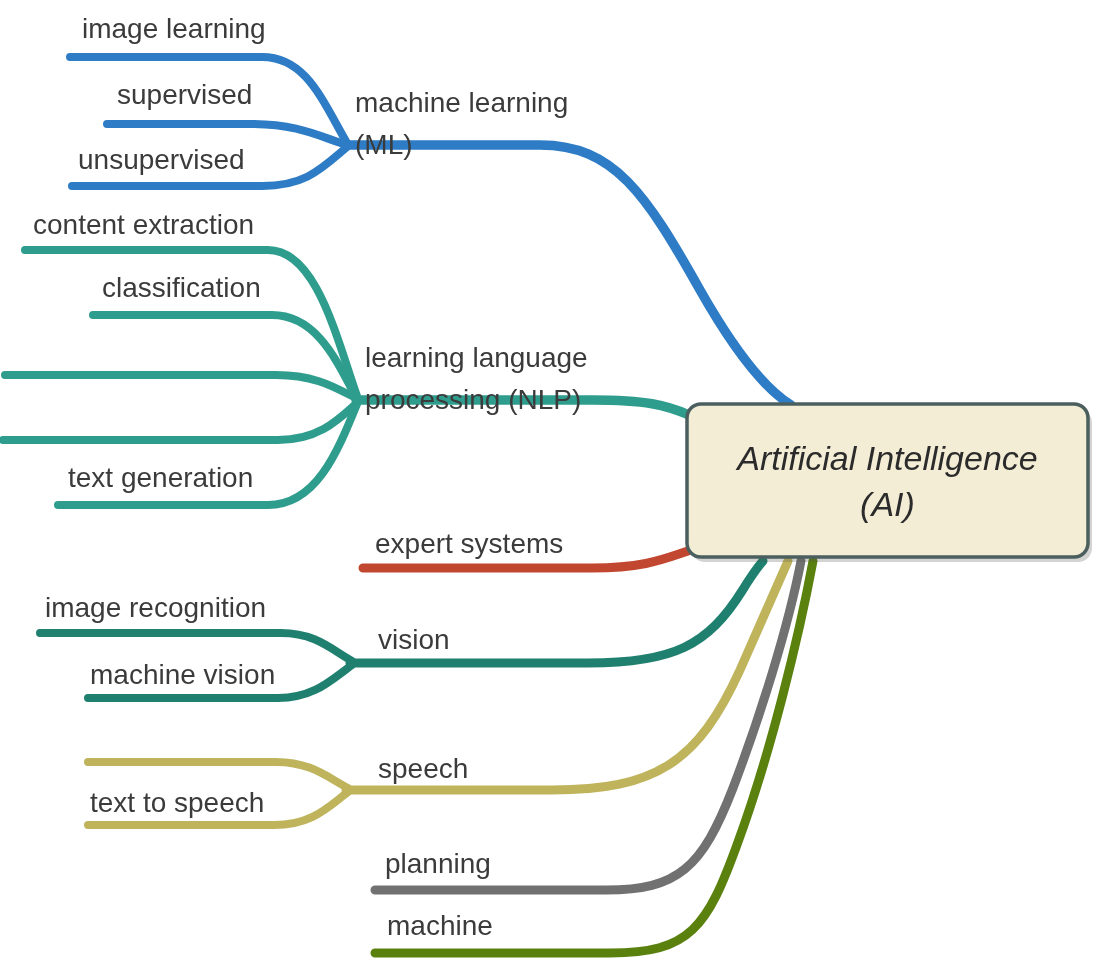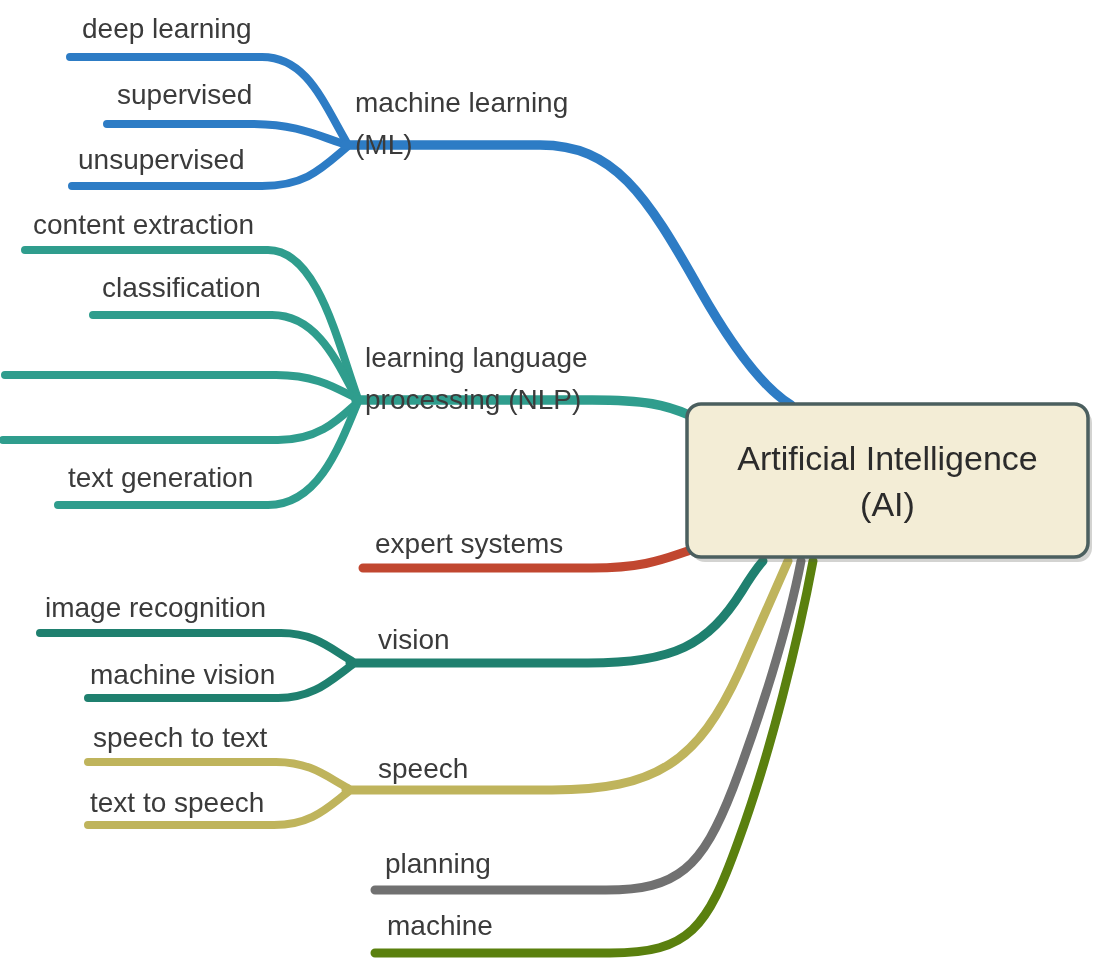--- a/index.html
+++ b/index.html
@@ -36,20 +36,21 @@
     position: absolute;
     left: 687px; top: 404px;
     width: 401px; height: 153px;
     display: flex;
     align-items: center;
     justify-content: center;
     text-align: center;
     font-size: 34px;
     line-height: 46px;
     color: #2b2b2b;
+    font-style: italic;
   }
   .root-node-label .inner { width: 360px; }
 </style>
 </head>
 <body>
 
 <div class="canvas">
 
   <svg class="wires" viewBox="0 0 1096 963" xmlns="http://www.w3.org/2000/svg" fill="none" stroke-linecap="round" stroke-linejoin="round">
 
@@ -80,36 +81,35 @@
     <path d="M 375 953 H 610 C 690 953 707 928 738 842 C 771 752 799 636 813 561" stroke-width="9" stroke="#5a800e"></path>
 
     <rect x="691" y="409" width="401" height="153" rx="14" fill="rgba(80,80,70,0.25)" stroke="none"></rect>
     <rect x="687" y="404" width="401" height="153" rx="14" stroke-width="3.5" stroke="#4b5f5f" fill="#f3edd6"></rect>
   </svg>
 
   <div class="root-node-label">
     <div class="inner">Artificial Intelligence (AI)</div>
   </div>
 
-  <div class="lbl" style="left:82px; top:12px">deep learning</div>
+  <div class="lbl" style="left:82px; top:12px">image learning</div>
   <div class="lbl" style="left:117px; top:78px">supervised</div>
   <div class="lbl" style="left:78px; top:143px">unsupervised</div>
   <div class="lbl wrap" style="left:355px; top:54px; width:245px">machine learning (ML)</div>
 
   <div class="lbl" style="left:33px; top:208px">content extraction</div>
   <div class="lbl" style="left:102px; top:271px">classification</div>
   <div class="lbl" style="left:68px; top:461px">text generation</div>
   <div class="lbl wrap" style="left:365px; top:309px; width:245px">learning language processing (NLP)</div>
 
   <div class="lbl" style="left:375px; top:527px">expert systems</div>
 
   <div class="lbl" style="left:45px; top:591px">image recognition</div>
   <div class="lbl" style="left:90px; top:658px">machine vision</div>
   <div class="lbl" style="left:378px; top:623px">vision</div>
 
-  <div class="lbl" style="left:93px; top:721px">speech to text</div>
   <div class="lbl" style="left:90px; top:786px">text to speech</div>
   <div class="lbl" style="left:378px; top:752px">speech</div>
 
   <div class="lbl" style="left:385px; top:847px">planning</div>
   <div class="lbl" style="left:387px; top:909px">machine</div>
 
 </div>
 
 </body></html>

